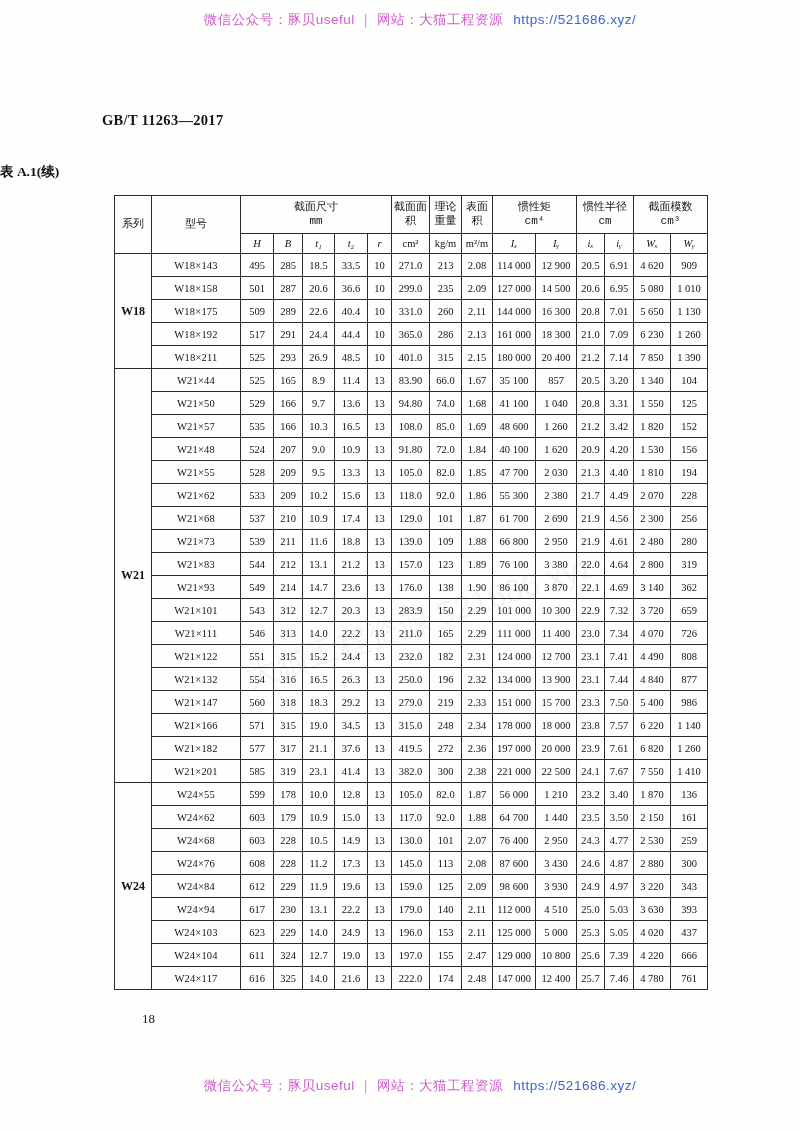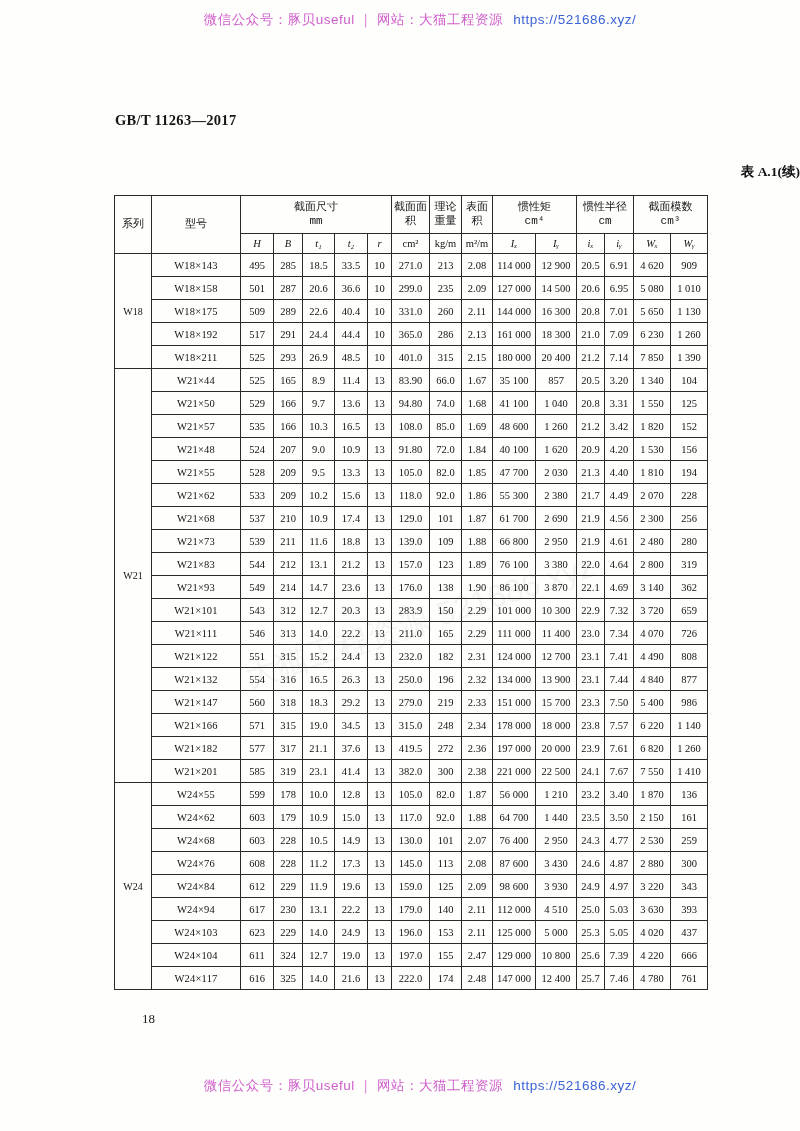--- a/index.html
+++ b/index.html
@@ -17,46 +17,46 @@
     text-align:center; font-size:13.5px;
     font-family:"Liberation Sans","DejaVu Sans",sans-serif;
     letter-spacing:0.5px; white-space:nowrap;padding-left:40px;
   }
   .wm-top { top:11px; }
   .wm-bottom { top:1077px; }
   .wm-cn { color:#cf5ecb; }
   .wm-url { color:#3c63d6; margin-left:6px; }
 
   .doc-code {
-    position:absolute; left:115px; top:112px;
+    position:absolute; left:102px; top:112px;
     font-size:14.5px; font-weight:bold; color:#161616;
     letter-spacing:0.3px;
   }
   .table-caption {
     position:absolute; top:163px; left:0; width:100%;
-    text-align:right; font-size:13.5px; font-weight:bold; color:#111;
+    text-align:left; font-size:13.5px; font-weight:bold; color:#111;
   }
 
   table.spec {
     position:absolute; left:114px; top:195px;
     width:572px; table-layout:fixed;
     border-collapse:collapse;
     border:1.5px solid #1f1f1f;
     background:transparent;
   }
   .spec th, .spec td {
     border:1px solid #2b2b2b;
     text-align:center; vertical-align:middle;
     color:#121212; padding:0; overflow:hidden;
   }
   .spec thead th { font-weight:normal; font-size:11px; white-space:normal; line-height:1.25; }
   .spec thead tr.h-top th { height:38px;font-family:Liberation Mono, monospace; }
   .spec thead tr.h-unit th { height:20px; font-size:10.5px; }
   .spec tbody td { height:23px; font-size:10.5px; white-space:nowrap; }
-  .spec td.series { font-weight:normal; font-size:10px; }
+  .spec td.series { font-weight:bold; font-size:12px; }
   .spec td.model { font-weight:normal; letter-spacing:0.2px; }
   .hline { display:block; }
   .it { font-style:italic; }
 
   .page-number {
     position:absolute; left:142px; top:1011px;
     font-size:13px; color:#1a1a1a;
   }
 
   .ghost {

